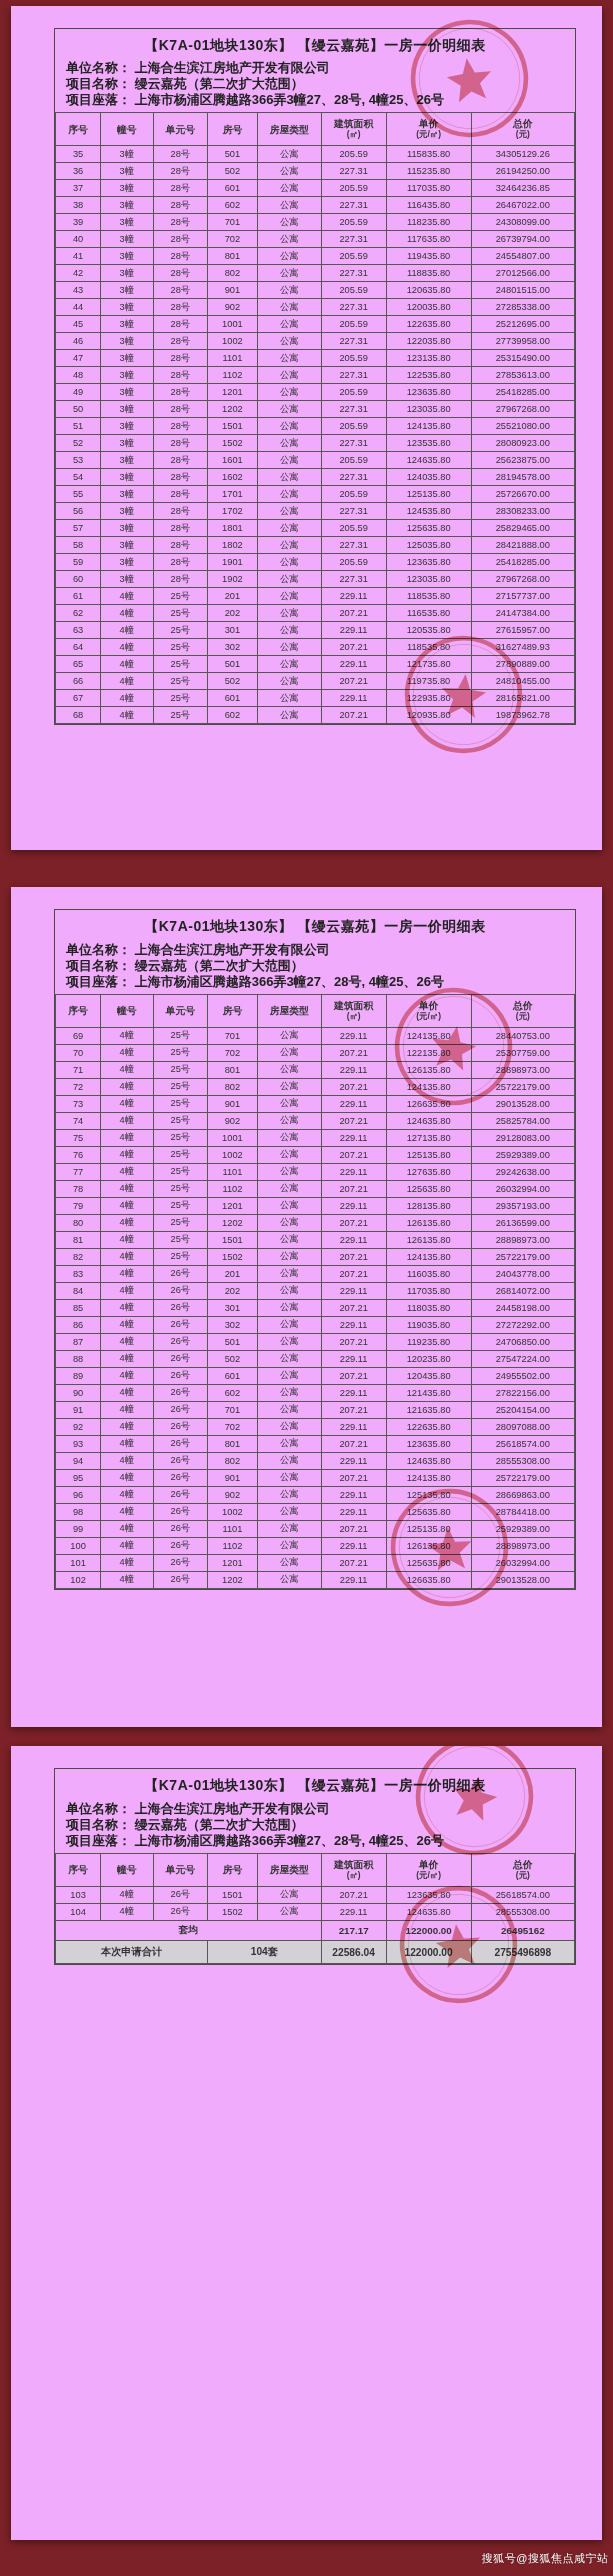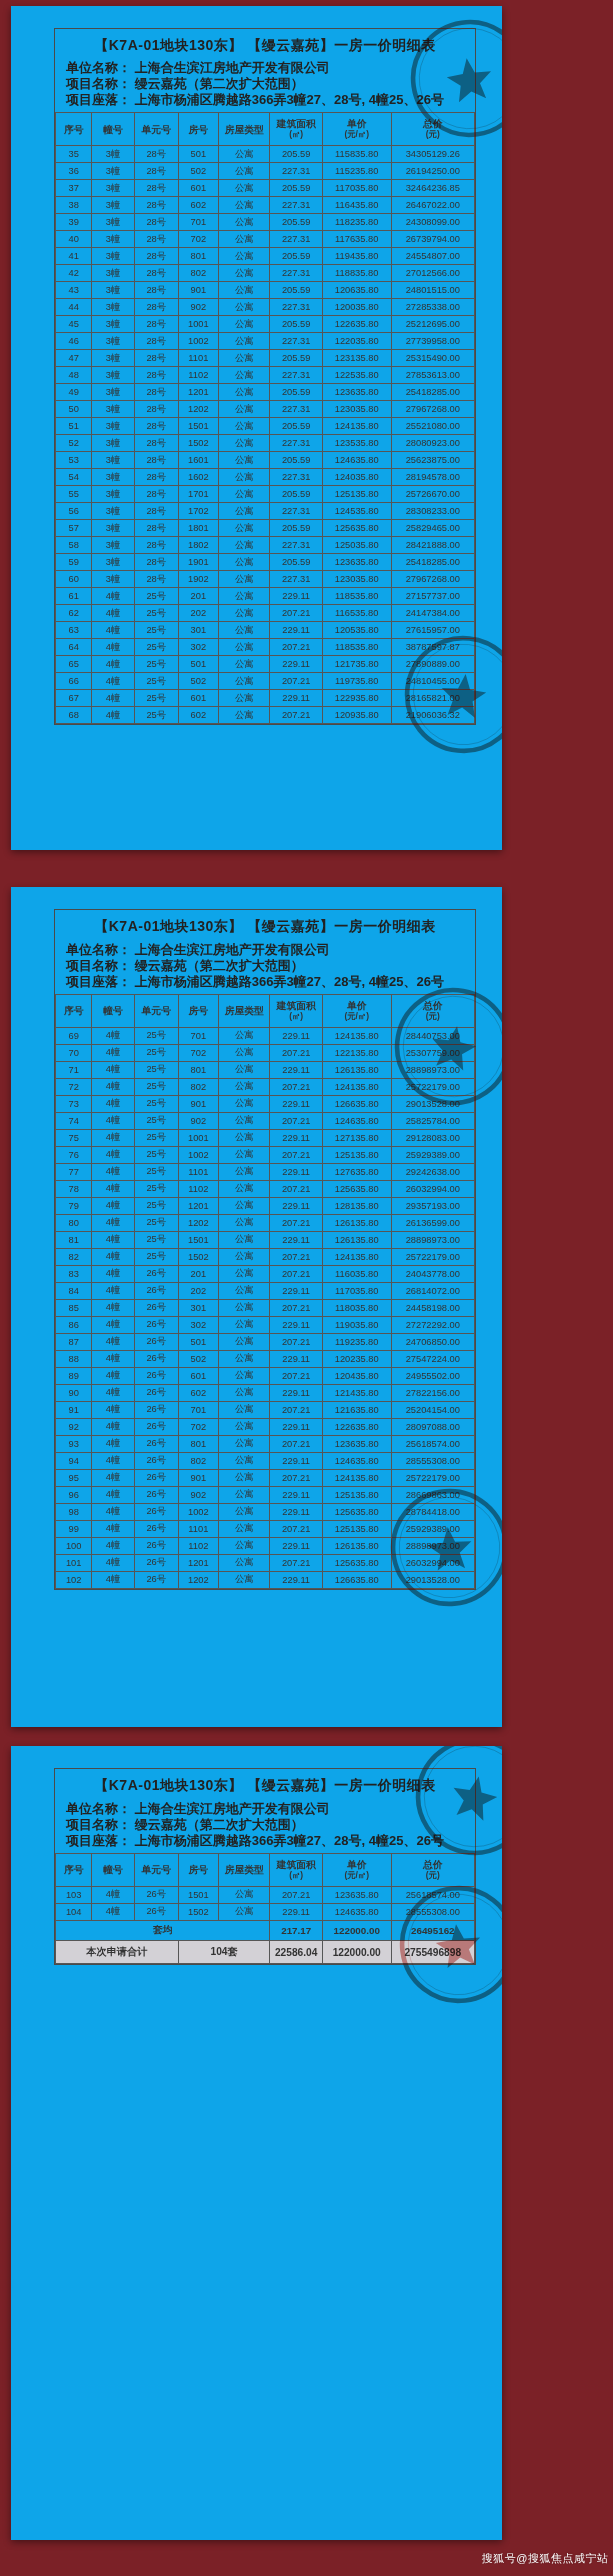--- a/index.html
+++ b/index.html
@@ -3,22 +3,22 @@
 <meta charset="utf-8">
 <style>
   html,body{margin:0;padding:0;}
   body{
     width:614px;height:2576px;position:relative;
     background:#7b2127;
     font-family:"Liberation Sans", sans-serif;
     color:#2e2e2e;
   }
   .page{
-    position:absolute;left:11px;width:491px;
-    background:#0ea5e9;
+    position:absolute;left:11px;width:591px;
+    background:#f0abfc;
     box-shadow:0 2.8px 7.4px rgba(0,0,0,.45);
     overflow:hidden;
   }
   #page1{top:5.6px;height:844px;}
   #page2{top:887px;height:840px;}
   #page3{top:1746px;height:794px;}
 
   .sheet-box{
     position:relative;
     margin:22px 26px 0 43px;
@@ -437,21 +437,21 @@
             <td>27615957.00</td>
           </tr>
           <tr>
             <td>64</td>
             <td>4幢</td>
             <td>25号</td>
             <td>302</td>
             <td>公寓</td>
             <td>207.21</td>
             <td>118535.80</td>
-            <td>38787597.87</td>
+            <td>31627489.93</td>
           </tr>
           <tr>
             <td>65</td>
             <td>4幢</td>
             <td>25号</td>
             <td>501</td>
             <td>公寓</td>
             <td>229.11</td>
             <td>121735.80</td>
             <td>27890889.00</td>
@@ -477,21 +477,21 @@
             <td>28165821.00</td>
           </tr>
           <tr>
             <td>68</td>
             <td>4幢</td>
             <td>25号</td>
             <td>602</td>
             <td>公寓</td>
             <td>207.21</td>
             <td>120935.80</td>
-            <td>21906036.32</td>
+            <td>19873962.78</td>
           </tr>
         </tbody>
       </table>
   </div>
   <div class="stamp" style="left:397px;top:11px;transform:rotate(-8deg);">
       <svg width="123" height="123" viewBox="0 0 120 120">
         <circle cx="60" cy="60" r="55" fill="none" stroke="#c43b35" stroke-width="4.5"></circle>
         <circle cx="60" cy="60" r="49" fill="none" stroke="#c43b35" stroke-width="0.8" opacity="0.5"></circle>
         <polygon fill="#c43b35" points="60,40 65.9,54.8 81.8,55.8 69.5,65.9 73.4,81.4 60,72.8 46.6,81.4 50.5,65.9 38.2,55.8 54.1,54.8"></polygon>
       </svg>

